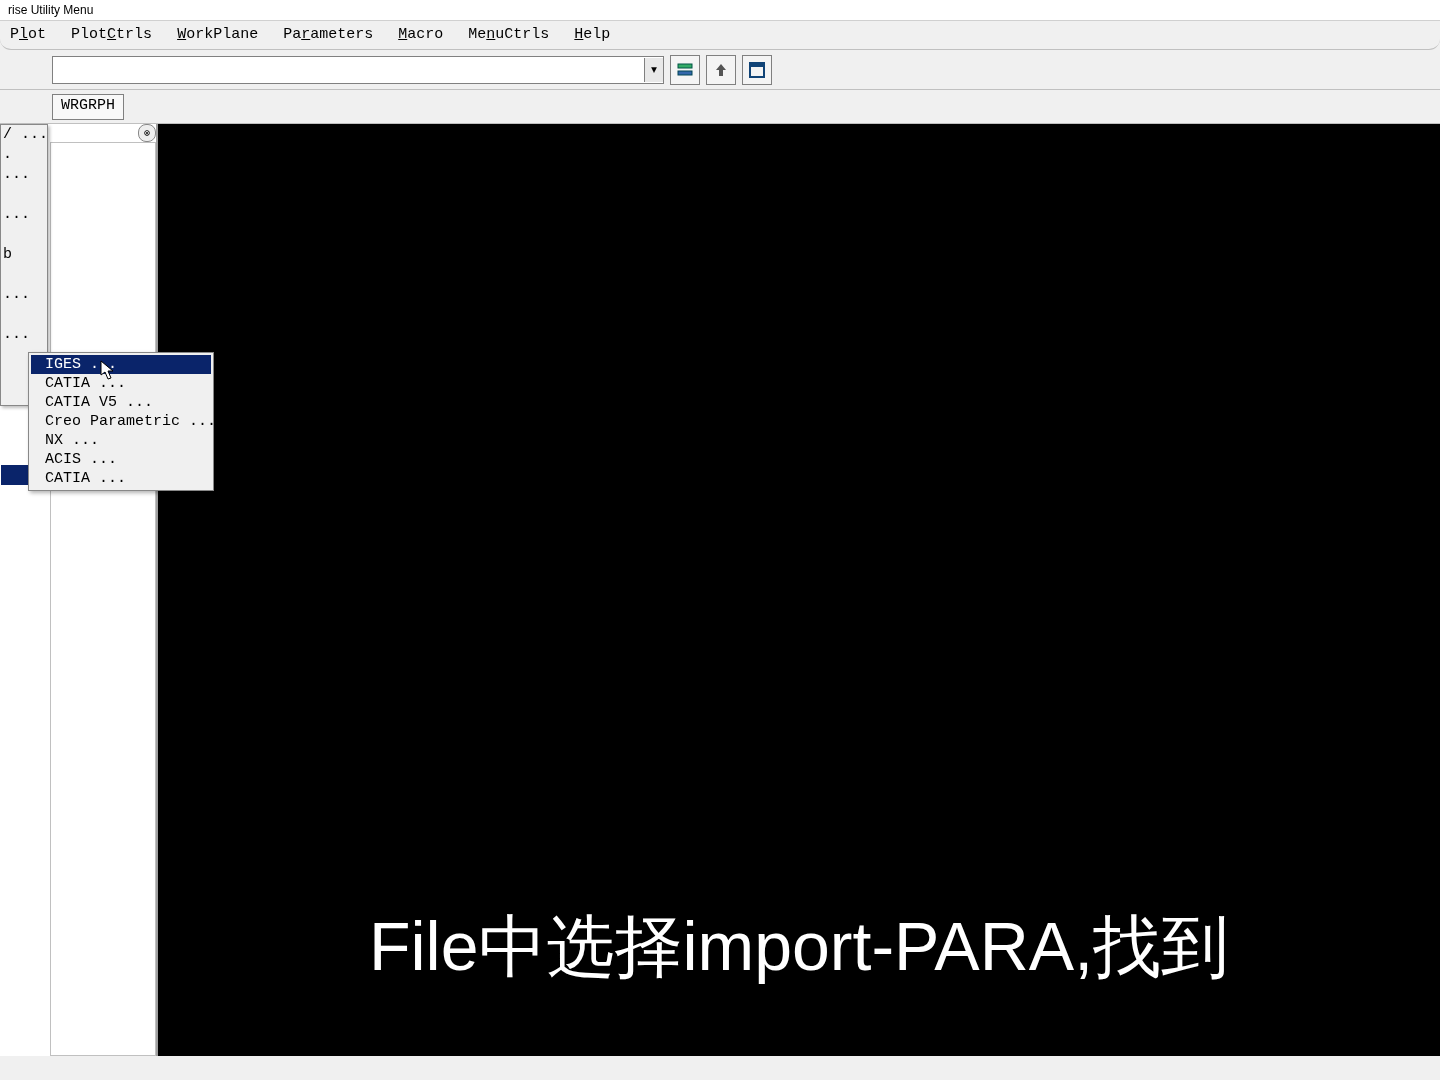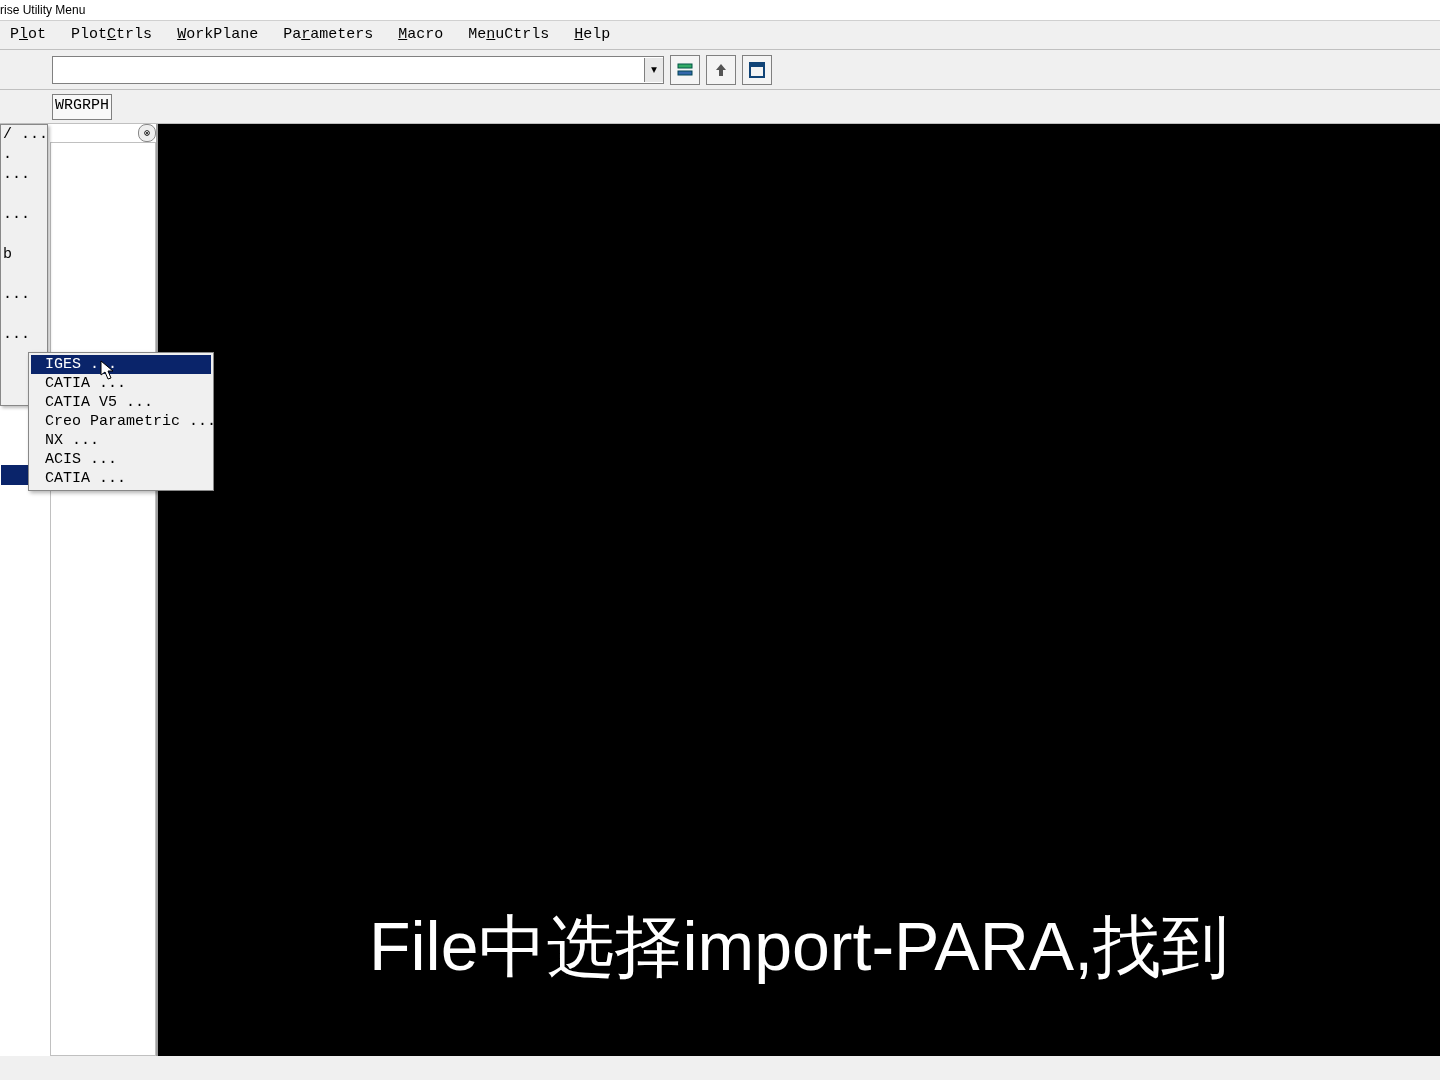--- a/index.html
+++ b/index.html
@@ -1,35 +1,35 @@
 <!DOCTYPE html>
 <html><head>
 <meta charset="utf-8">
 <style>
   html,body{margin:0;padding:0;width:1440px;height:1080px;overflow:hidden;
     font-family:"Courier New",monospace;font-size:15px;color:#000;
     background:#f0f0f0;}
-  .titlebar{height:20px;line-height:20px;padding-left:0;font-family:Tahoma,sans-serif;
+  .titlebar{height:20px;line-height:20px;padding-left:8px;font-family:Tahoma,sans-serif;
     font-size:12px;background:#fff;border-bottom:1px solid #d0d0d0;}
   .menubar{height:28px;line-height:28px;background:#f0f0f0;border-bottom:1px solid #c0c0c0;
-    padding-left:2px;white-space:nowrap;}
+    padding-left:2px;white-space:nowrap;border-radius:11px;}
   .menuitem{display:inline-block;padding:0 8px;cursor:default;}
   .mn-u{text-decoration:underline;}
   .toolbar{height:40px;background:#f0f0f0;border-bottom:1px solid #c0c0c0;
     padding:6px 4px;box-sizing:border-box;display:flex;align-items:center;}
   .combo{flex:0 0 610px;margin-left:48px;height:26px;background:#fff;border:1px solid #808080;
     display:flex;align-items:center;}
   .combo input{flex:1;border:none;outline:none;height:22px;padding:0 4px;font:inherit;}
   .combo .dd{width:18px;height:24px;border-left:1px solid #808080;background:#e8e8e8;
     display:flex;align-items:center;justify-content:center;}
   .tbtn{width:28px;height:28px;margin-left:6px;border:1px solid #808080;background:#f4f4f4;
     display:flex;align-items:center;justify-content:center;font-size:12px;}
   .toolbar2{height:34px;background:#f0f0f0;border-bottom:1px solid #c0c0c0;
     padding:4px 4px;box-sizing:border-box;}
-  .wr{display:inline-block;margin-left:48px;height:24px;line-height:22px;padding:0 2px;
+  .wr{display:inline-block;margin-left:48px;height:24px;line-height:22px;padding:0 8px;
     border:1px solid #808080;background:#f8f8f8;}
   .workarea{position:relative;height:932px;display:flex;}
   .sidecol{width:156px;height:100%;background:#fff;border-right:2px solid #a0a0a0;
     position:relative;}
   .side-top{position:absolute;top:0;right:0;width:16px;height:16px;border:1px solid #888;
     background:#eee;border-radius:8px;display:flex;align-items:center;justify-content:center;
     font-size:10px;}
   .side-body{position:absolute;top:18px;left:50px;right:0;bottom:0;background:#fff;
     border:1px solid #c0c0c0;}
   .graphics{flex:1;background:#000;position:relative;}

